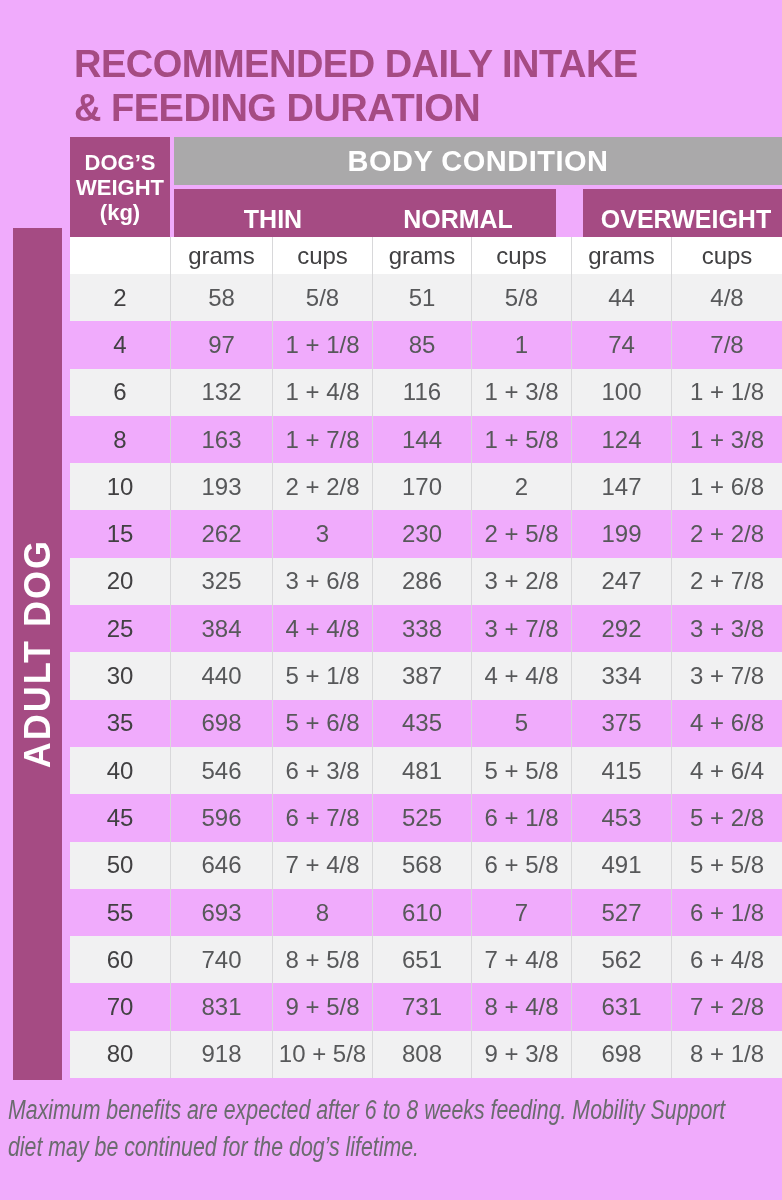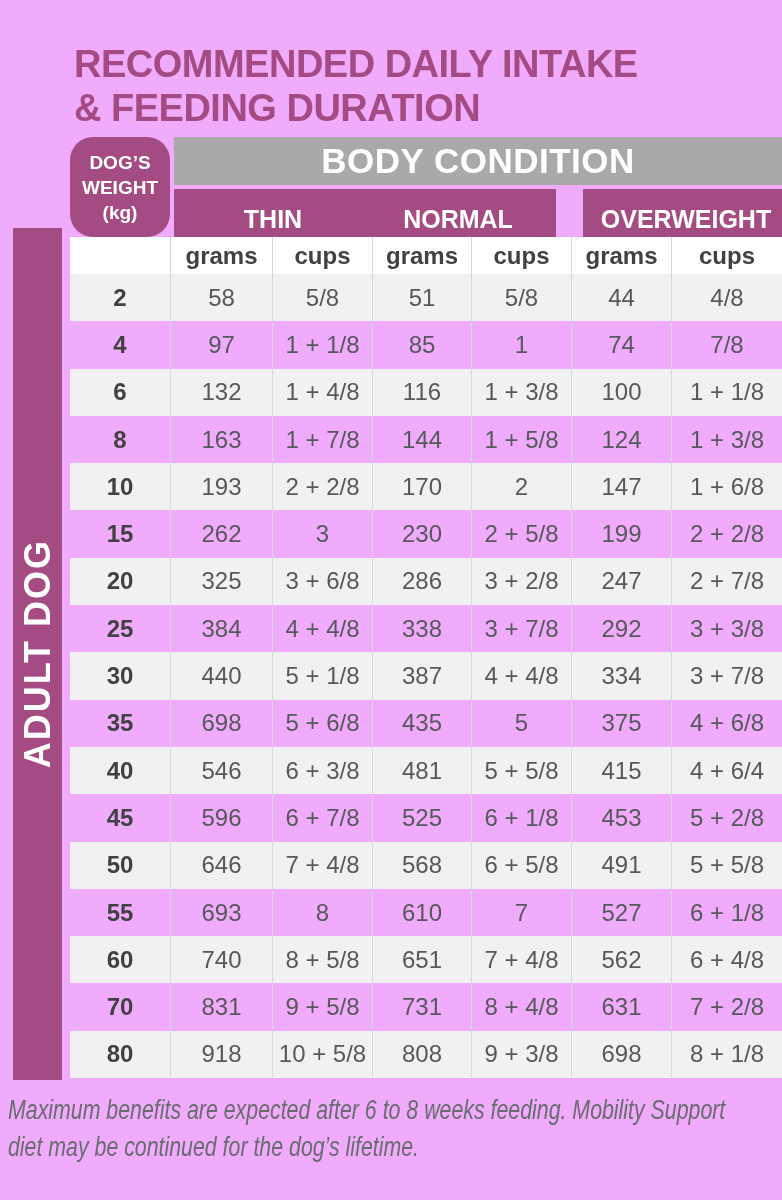--- a/index.html
+++ b/index.html
@@ -21,47 +21,47 @@
   .title span { display: block; }
 
   
   .hcell {
     position: absolute; display: flex; align-items: center; justify-content: center;
     color: #ffffff; font-weight: bold; text-align: center;
   }
   .corner {
     left: 70px; top: 137px; width: 100px; height: 100px;
     background: var(--accent, #A54B83);
-    flex-direction: column; font-size: 19px; line-height: 25px; border-radius: 23px;
+    flex-direction: column; font-size: 22px; line-height: 25px;
   }
   .group {
     left: 174px; top: 137px; width: 608px; height: 48px;
     background: var(--header-gray, #AAA9AA);
-    font-size: 35px; letter-spacing: 0.5px;
+    font-size: 29px; letter-spacing: 0.5px;
   }
   .cond { top: 189px; height: 60px; background: var(--accent, #A54B83); font-size: 25px; }
   .cond-0 { left: 174px; width: 198px; }
   .cond-1 { left: 360px; width: 196px; }
   .cond-2 { left: 583px; width: 206px; }
 
   
   .grid-table { position: absolute; left: 70px; top: 237px; width: 712px; }
   .row {
     display: grid;
     grid-template-columns: 100px 102px 100px 99px 100px 100px 111px;
     height: 47.3px;
   }
   .row.units { height: 37px; background: #fff; }
   .row.stripe { background: var(--stripe, #F1F1F2); }
   .c {
     display: flex; align-items: center; justify-content: center;
     font-size: 24px; color: var(--value-text, #57585A);
   }
   .c + .c { border-left: 1px solid var(--line, #D8D8DA); }
-  .c.w, .c.u { font-weight: bold; color: var(--dark-text, #414042); }
+  .c.w, .c.u { font-weight: normal; color: var(--dark-text, #414042); }
 
   
   .side-bar {
     position: absolute; left: 13px; top: 228px; width: 49px; height: 852px;
     background: var(--accent, #A54B83);
     display: flex; align-items: center; justify-content: center;
   }
   .side-label {
     writing-mode: vertical-rl; transform: rotate(180deg);
     color: #fff; font-weight: bold; font-size: 36px; letter-spacing: 2px;

